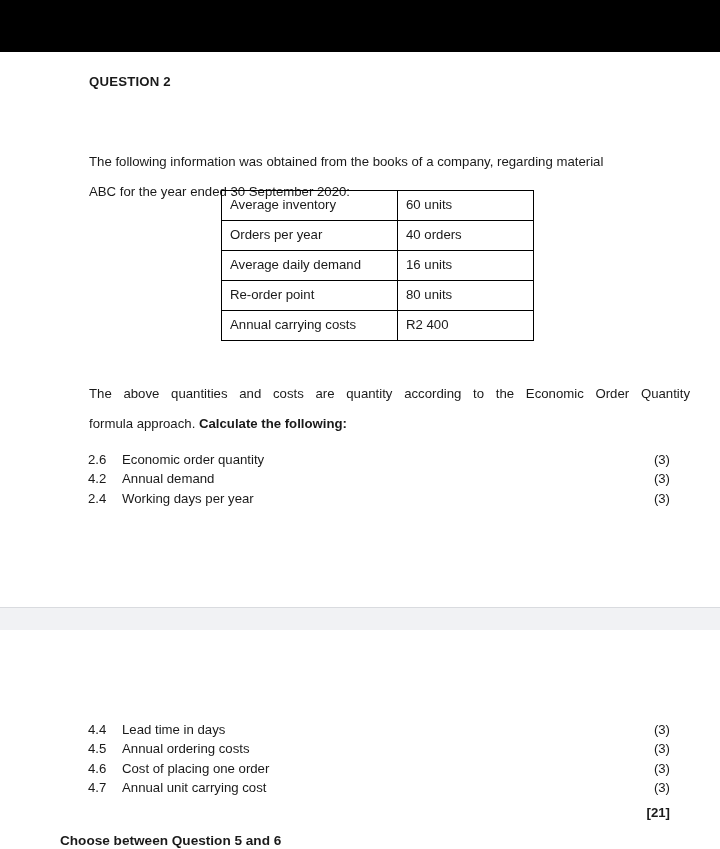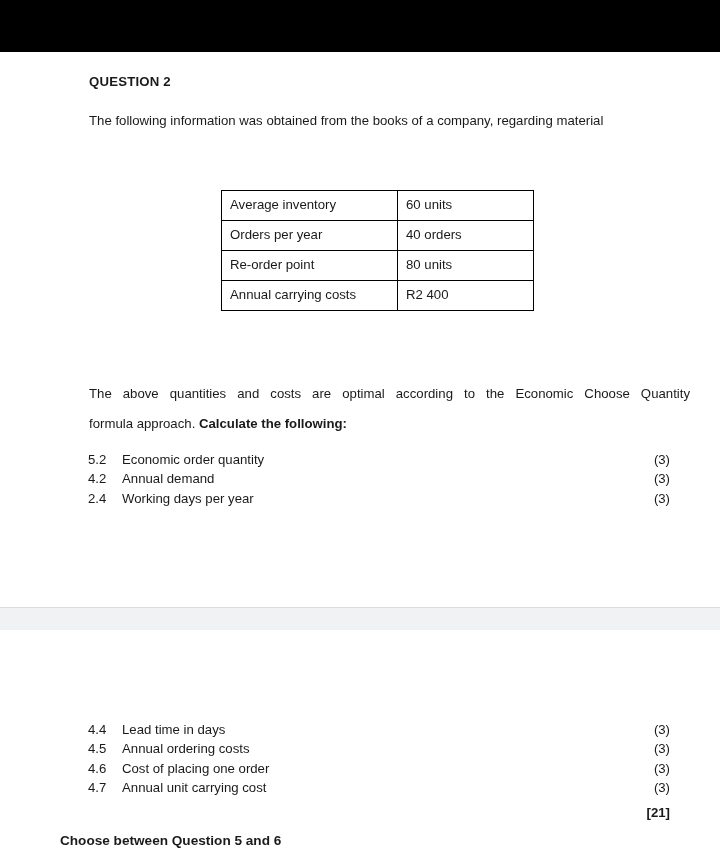--- a/index.html
+++ b/index.html
@@ -60,21 +60,21 @@
 
   .intro-para {
     position: absolute;
     left: 89px;
     top: 106px;
     width: 601px;
     font-size: 13.2px;
     line-height: 30px;
     text-align: left;
   }
-  .intro-para .l1 { display: block; }
+  .intro-para .l1 { display: block; margin-top: 41px; }
   .intro-para .l2 { display: block; }
 
   
   table.data-table {
     position: absolute;
     left: 221px;
     top: 190px;
     border-collapse: collapse;
     font-size: 13.2px;
   }
@@ -175,51 +175,56 @@
 <body>
 
 <div class="page">
 
   <div class="clipped-top-text">[20]</div>
 
   <div class="q-title">QUESTION 2</div>
 
   <div class="intro-para">
     <span class="l1">The following information was obtained from the books of a company, regarding material</span>
+    <span class="l2">ABC for the year ended 30 September 2020:</span>
   </div>
 
   <table class="data-table">
     <tbody>
       <tr>
         <td class="label-cell">Average inventory</td>
         <td class="value-cell">60 units</td>
       </tr>
       <tr>
         <td class="label-cell">Orders per year</td>
         <td class="value-cell">40 orders</td>
       </tr>
       <tr>
+        <td class="label-cell">Average daily demand</td>
+        <td class="value-cell">16 units</td>
+      </tr>
+      <tr>
         <td class="label-cell">Re-order point</td>
         <td class="value-cell">80 units</td>
       </tr>
       <tr>
         <td class="label-cell">Annual carrying costs</td>
         <td class="value-cell">R2 400</td>
       </tr>
     </tbody>
   </table>
 
   <div class="optimal-para">
-    <span class="justified">The above quantities and costs are optimal according to the Economic Choose Quantity</span>
+    <span class="justified">The above quantities and costs are quantity according to the Economic Order Quantity</span>
     <span class="second"><span>formula approach. </span><b>Calculate the following:</b></span>
   </div>
 
   <div class="req-list first">
     <div class="req-row">
-      <span class="req-num">5.2</span>
+      <span class="req-num">2.6</span>
       <span class="req-label">Economic order quantity</span>
       <span class="req-marks">(3)</span>
     </div>
     <div class="req-row">
       <span class="req-num">4.2</span>
       <span class="req-label">Annual demand</span>
       <span class="req-marks">(3)</span>
     </div>
     <div class="req-row">
       <span class="req-num">2.4</span>

